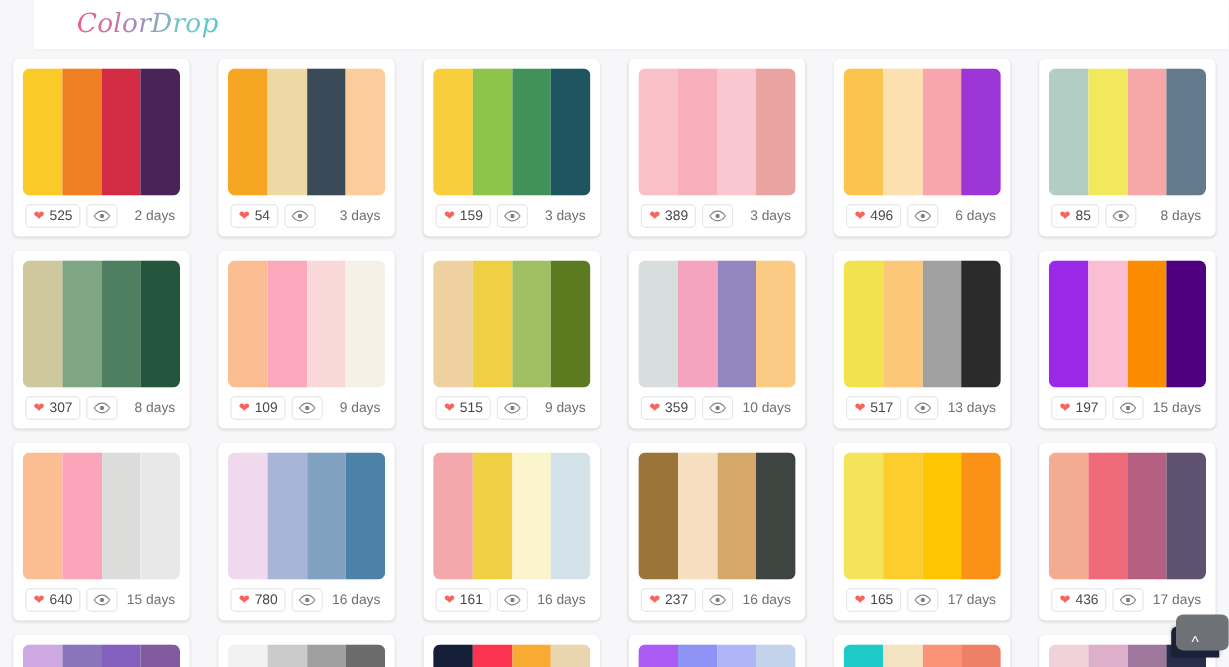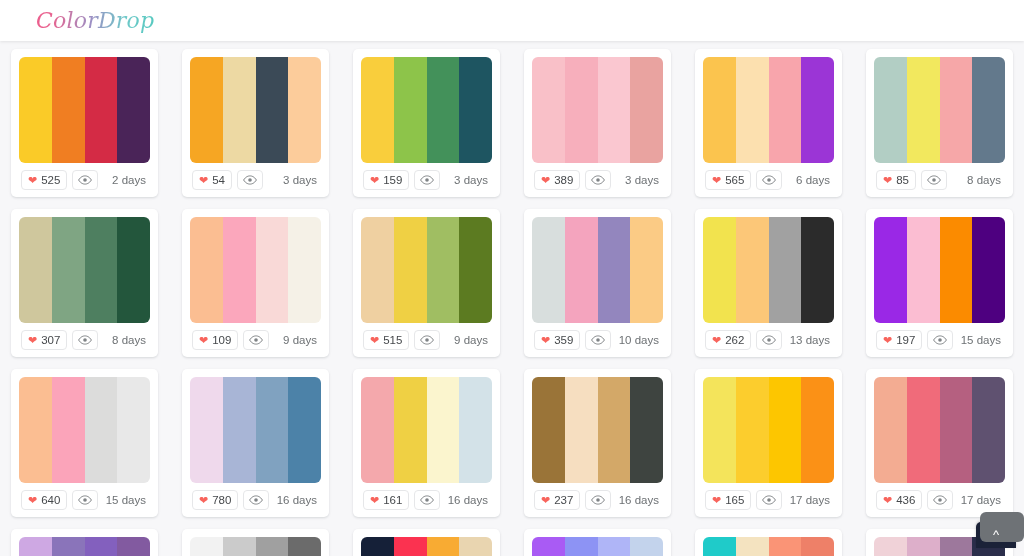--- a/index.html
+++ b/index.html
@@ -22,20 +22,21 @@
   .header {
     height: 41px;
     background: #ffffff;
     display: flex;
     align-items: center;
     justify-content: space-between;
     padding: 0 24px 0 22px;
     position: relative;
     z-index: 30;
     box-shadow: 0 1px 3px rgba(0,0,0,0.09);
+    margin-left: 28px;
   }
 
   .logo {
     font-family: "DejaVu Serif", serif;
     font-style: italic;
     font-size: 22px;
     font-weight: 400;
     letter-spacing: 0.2px;
     background: linear-gradient(90deg, #ef5a8c 0%, #e8638f 22%, #9d8fc4 52%, #6fc9c9 78%, #57c9c0 100%);
     -webkit-background-clip: text;
@@ -299,21 +300,21 @@
         <div class="card">
           <div class="swatches">
             <div class="swatch" style="background: rgb(251, 196, 78);"></div>
             <div class="swatch" style="background: rgb(252, 224, 175);"></div>
             <div class="swatch" style="background: rgb(248, 165, 172);"></div>
             <div class="swatch" style="background: rgb(155, 53, 214);"></div>
           </div>
           <div class="card-footer">
             <div class="pill">
               <span class="heart-icon">❤</span>
-              <span>565</span>
+              <span>496</span>
             </div>
             <div class="pill icon-only">
               <span class="eye-icon">
                 <svg viewBox="0 0 24 16" width="14" height="10" fill="none" stroke="currentColor" stroke-width="1.7">
                   <path d="M1 8 C5 2 9 1 12 1 C15 1 19 2 23 8 C19 14 15 15 12 15 C9 15 5 14 1 8 Z"></path>
                   <circle cx="12" cy="8" r="3.1" fill="currentColor" stroke="none"></circle>
                 </svg>
               </span>
             </div>
             <div class="time">6 days</div>
@@ -437,21 +438,21 @@
         <div class="card">
           <div class="swatches">
             <div class="swatch" style="background: rgb(242, 227, 78);"></div>
             <div class="swatch" style="background: rgb(252, 199, 120);"></div>
             <div class="swatch" style="background: rgb(161, 161, 161);"></div>
             <div class="swatch" style="background: rgb(43, 43, 43);"></div>
           </div>
           <div class="card-footer">
             <div class="pill">
               <span class="heart-icon">❤</span>
-              <span>262</span>
+              <span>517</span>
             </div>
             <div class="pill icon-only">
               <span class="eye-icon">
                 <svg viewBox="0 0 24 16" width="14" height="10" fill="none" stroke="currentColor" stroke-width="1.7">
                   <path d="M1 8 C5 2 9 1 12 1 C15 1 19 2 23 8 C19 14 15 15 12 15 C9 15 5 14 1 8 Z"></path>
                   <circle cx="12" cy="8" r="3.1" fill="currentColor" stroke="none"></circle>
                 </svg>
               </span>
             </div>
             <div class="time">13 days</div>

